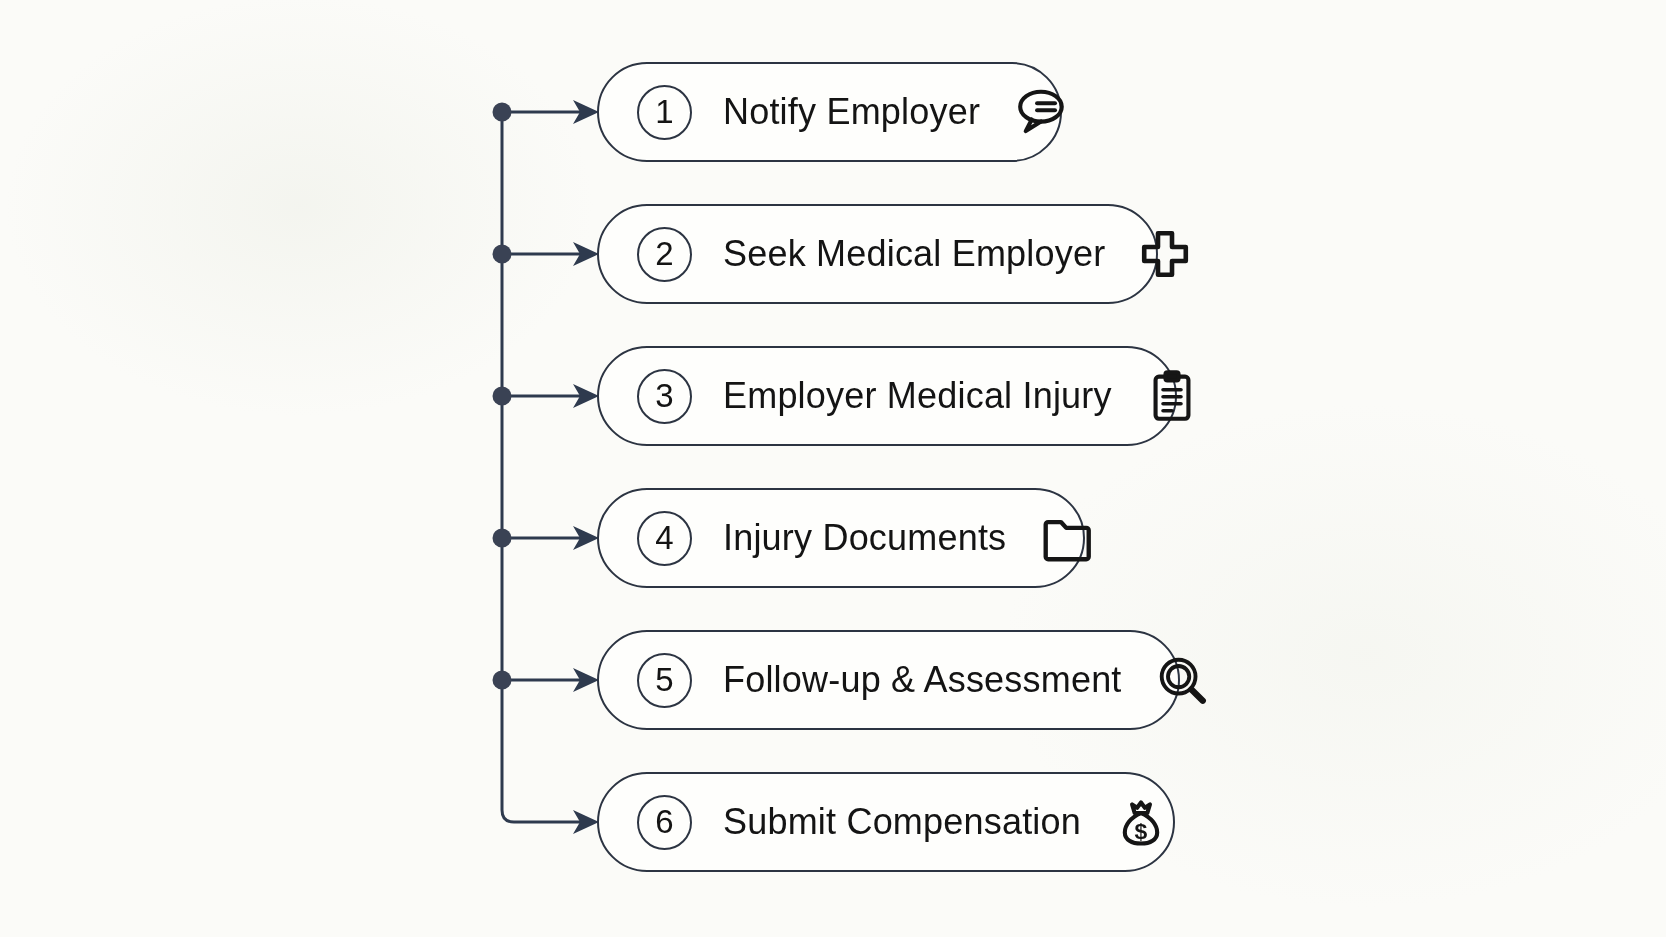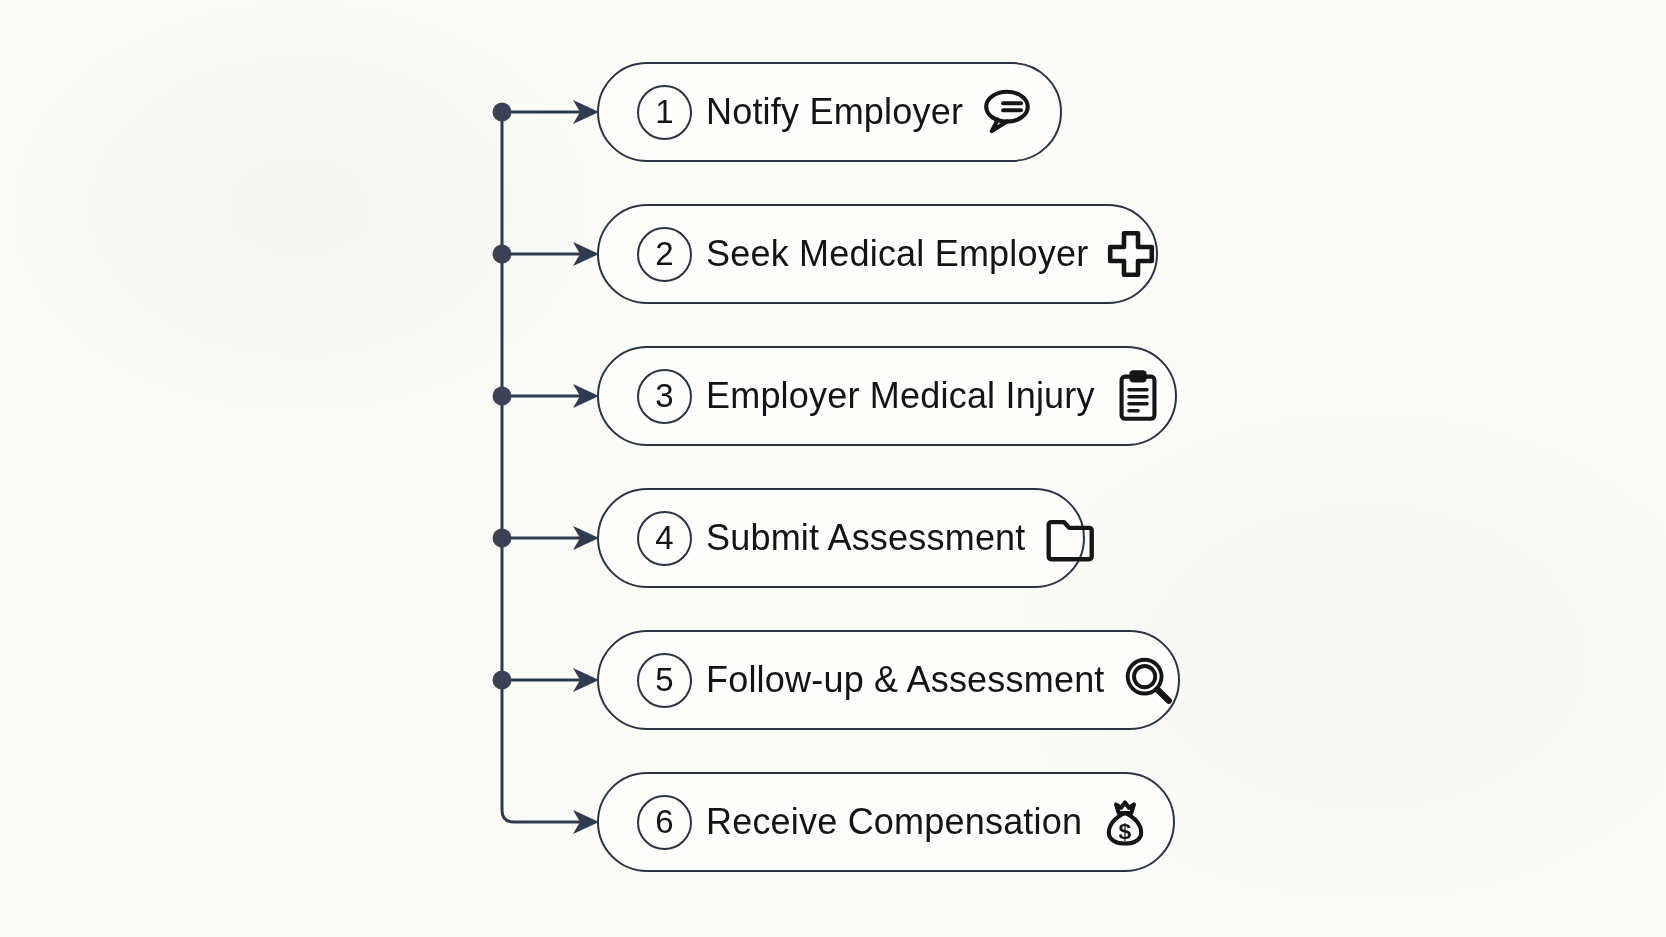--- a/index.html
+++ b/index.html
@@ -49,21 +49,21 @@
     color:var(--text);
   }
   .label{
     flex:1 1 auto;
     text-align:center;
     font-size:36px;
     font-weight:500;
     color:var(--text);
     letter-spacing:.2px;
     white-space:nowrap;
-    padding:0 14px;
+    padding:0 31px;
   }
   .icon{
     flex:0 0 auto;
     width:58px;height:62px;
     display:flex;align-items:center;justify-content:center;
     color:var(--icon);
   }
   .icon svg{width:100%;height:100%;}
 </style>
 </head>
@@ -128,21 +128,21 @@
         <path d="M8.3 9.4 H15.7" stroke-width="1.5"></path>
         <path d="M8.3 12.3 H15.7" stroke-width="1.5"></path>
         <path d="M8.3 15.2 H15.7" stroke-width="1.5"></path>
         <path d="M8.3 18.1 H12" stroke-width="1.5"></path>
       </svg>
     </span>
   </div>
 
   <div class="pill" style="top:488px;width:488px;">
     <span class="num">4</span>
-    <span class="label">Submit Assessment</span>
+    <span class="label">Injury Documents</span>
     <span class="icon">
       <svg viewBox="0 0 24 24" fill="none" stroke="currentColor" stroke-width="1.8" stroke-linecap="round" stroke-linejoin="round">
         <path d="M3.6 19.8 V6.4 c0-.6.45-1 1-1 h5.3 l2.2 2.4 h8.3 c.55 0 1 .45 1 1 v11 c0 .55-.45 1-1 1 H4.6 c-.55 0-1-.45-1-1 Z"></path>
       </svg>
     </span>
   </div>
 
   <div class="pill" style="top:630px;width:583px;">
     <span class="num">5</span>
     <span class="label">Follow-up &amp; Assessment</span>
@@ -150,21 +150,21 @@
       <svg viewBox="0 0 24 24" fill="none" stroke="currentColor" stroke-width="1.6" stroke-linecap="round">
         <circle cx="10.6" cy="10.6" r="7"></circle>
         <circle cx="10.6" cy="10.6" r="4.4"></circle>
         <path d="M15.9 15.9 L20.6 20.6" stroke-width="2.6"></path>
       </svg>
     </span>
   </div>
 
   <div class="pill" style="top:772px;width:578px;">
     <span class="num">6</span>
-    <span class="label">Receive Compensation</span>
+    <span class="label">Submit Compensation</span>
     <span class="icon">
       <svg viewBox="0 0 24 24" fill="none" stroke="currentColor" stroke-width="1.7" stroke-linecap="round" stroke-linejoin="round">
         <path d="M12 8.3 c-4.4 1.8-6.7 5.1-6.7 8 0 3 2.9 4.6 6.7 4.6 s6.7-1.6 6.7-4.6 c0-2.9-2.3-6.2-6.7-8 Z"></path>
         <path d="M9.4 8.3 L8.3 4.7 L10.4 6.1 L12 3.9 L13.6 6.1 L15.7 4.7 L14.6 8.3 Z"></path>
         <text x="12" y="19" text-anchor="middle" font-size="9.5" font-weight="bold" font-family="'Liberation Sans', sans-serif" fill="currentColor" stroke="none">$</text>
       </svg>
     </span>
   </div>
 
 </div>

